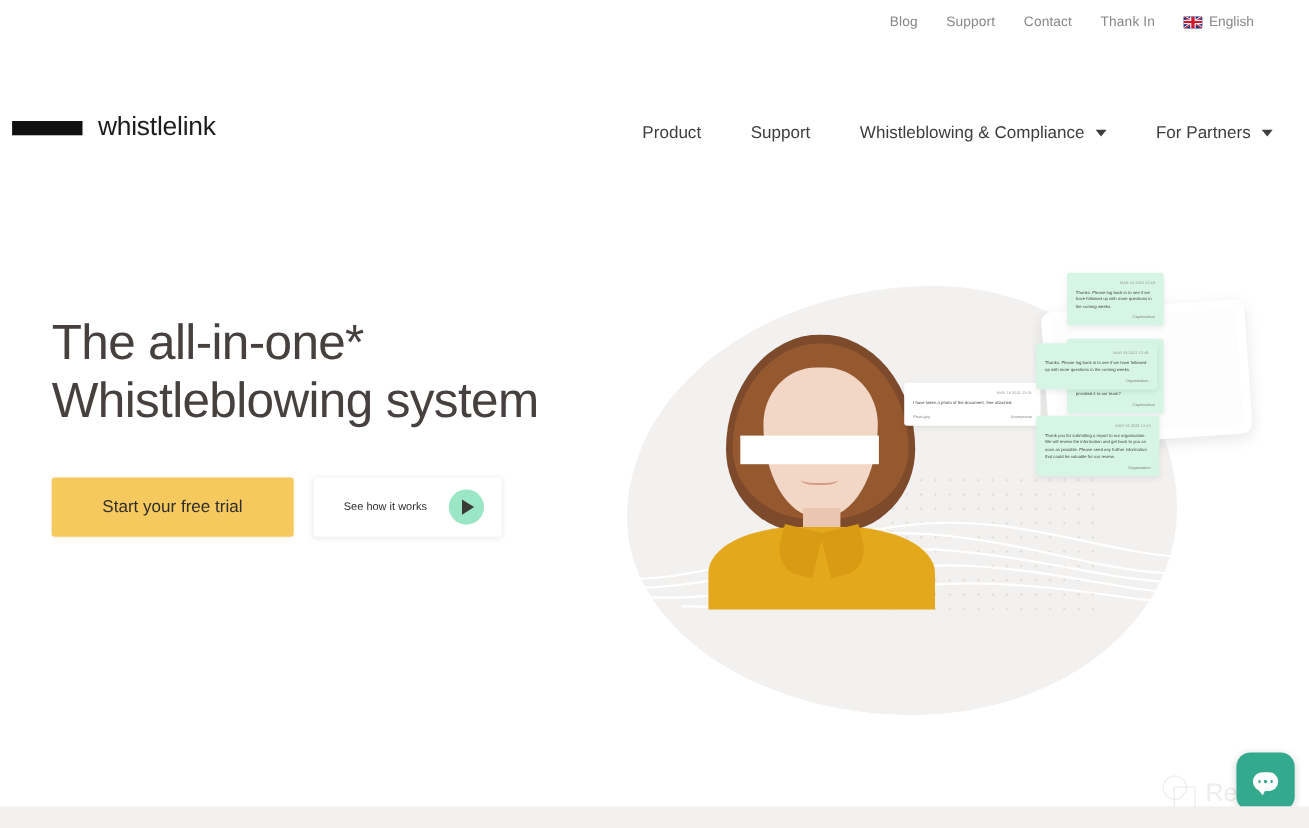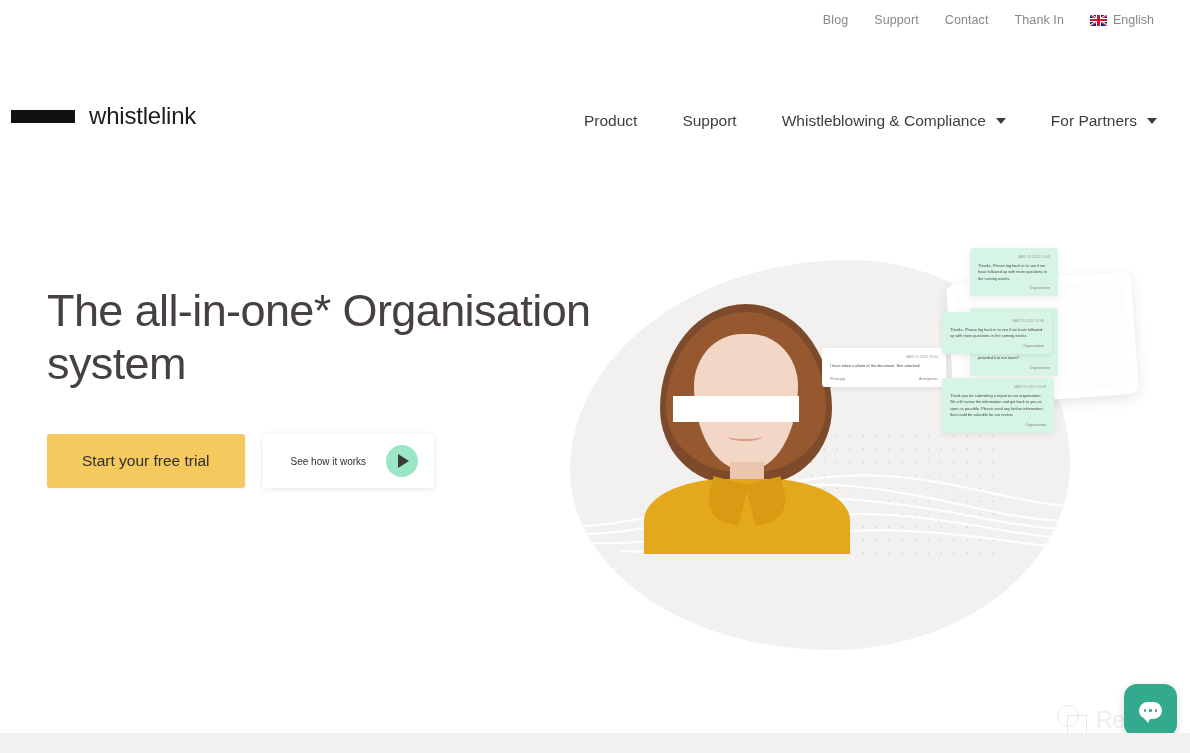--- a/index.html
+++ b/index.html
@@ -9,21 +9,21 @@
     background:#ffffff;
     font-family:"Liberation Sans", sans-serif;
     overflow:hidden;
   }
   .page { position:relative; width:1190px; height:753px; background:#fff; overflow:hidden; }
 
   
   .topbar {
     position:absolute; top:0; left:0; width:1190px; height:40px;
     display:flex; align-items:center; justify-content:flex-end;
-    padding-right:36px;
+    padding-right:50px;
   }
   .topbar a {
     font-size:12.5px; color:#8b8785; text-decoration:none;
     margin-left:26px; letter-spacing:0.1px; white-space:nowrap;
   }
   .lang { display:flex; align-items:center; margin-left:26px; }
   .flag {
     width:17px; height:11px; margin-right:6px; border-radius:1px;
     position:relative; overflow:hidden; background:#00247d; flex:none;
   }
@@ -79,21 +79,21 @@
   .headline {
     font-size:45px; line-height:1.17; font-weight:300; color:#46413f;
     letter-spacing:-0.6px; margin-bottom:28px;
   }
   .subtitle {
     font-size:15.5px; line-height:1.62; color:#56514f; max-width:485px; font-weight:400;
   }
   .cta-row { display:flex; align-items:center; margin-top:44px; }
   .btn-trial {
     background:#f5c95e; color:#2f2d2c; border:none; border-radius:3px;
-    font-size:15.5px; font-family:inherit; height:54px; padding:0 35px; cursor:pointer;
+    font-size:15.5px; font-family:inherit; height:54px; padding:0 46px; cursor:pointer;
     box-shadow:0 1px 3px rgba(0,0,0,0.06); white-space:nowrap;
   }
   .btn-works {
     background:#ffffff; border:none; border-radius:3px; height:54px;
     margin-left:18px; padding:0 16px 0 28px; display:flex; align-items:center;
     cursor:pointer; box-shadow:0 1px 6px rgba(0,0,0,0.10);
   }
   .btn-works span { font-size:10px; color:#2f2d2c; font-family:inherit; white-space:nowrap; }
   .play-circle {
     width:32px; height:32px; border-radius:50%; background:#9be6c4;
@@ -269,21 +269,21 @@
       <a href="#" class="nav-item">Product</a>
       <a href="#" class="nav-item">Support</a>
       <a href="#" class="nav-item caret">Whistleblowing &amp; Compliance</a>
       <a href="#" class="nav-item caret">For Partners</a>
     </div>
   </div>
 
   <div class="hero">
 
     <div class="hero-left">
-      <h1 class="headline">The all-in-one* Organisation system</h1>
+      <h1 class="headline">The all-in-one* Whistleblowing system</h1>
       <div class="cta-row">
         <button class="btn-trial">Start your free trial</button>
         <button class="btn-works">
           <span>See how it works</span>
           <span class="play-circle">
             <span class="play-tri"></span>
           </span>
         </button>
       </div>
     </div>

